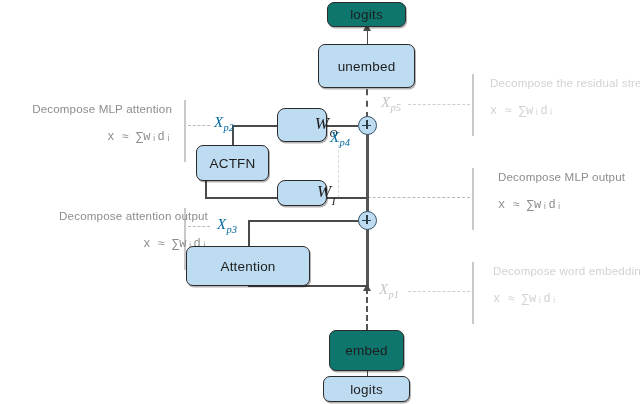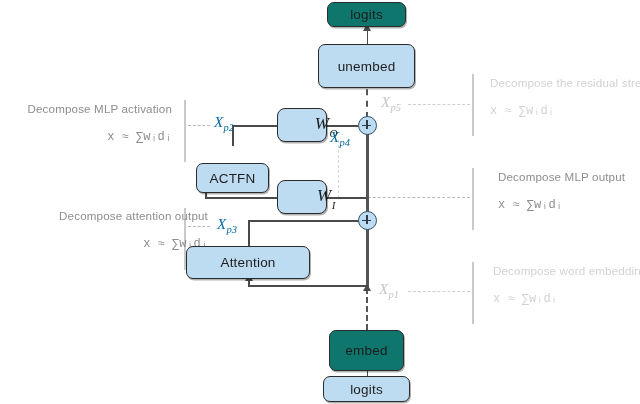--- a/index.html
+++ b/index.html
@@ -167,29 +167,29 @@
   </div>
 
   <div class="node" style="left:318px;top:44px;width:97px;height:44px;">
     <span>unembed</span>
   </div>
 
   <div class="node w" style="left:277px;top:108px;width:44px;height:34px;">
     <span><span class="wsym">W</span><span class="wsub">O</span></span>
   </div>
 
-  <div class="node" style="left:196px;top:145px;width:73px;height:30px;margin-top:18px;">
+  <div class="node" style="left:196px;top:145px;width:73px;height:36px;">
     <span>ACTFN</span>
   </div>
 
-  <div class="node w" style="left:277px;top:180px;width:44px;height:34px;">
+  <div class="node w" style="left:277px;top:180px;width:44px;height:26px;">
     <span><span class="wsym">W</span><span class="wsub">I</span></span>
   </div>
 
-  <div class="node" style="left:186px;top:246px;width:124px;height:33px;text-align:right;">
+  <div class="node" style="left:186px;top:246px;width:124px;height:40px;text-align:right;">
     <span>Attention</span>
   </div>
 
   <div class="node tan" style="left:329px;top:330px;width:75px;height:41px;">
     <span>embed</span>
   </div>
 
   <div class="node" style="left:323px;top:376px;width:87px;height:26px;">
     <span>logits</span>
   </div>
@@ -208,21 +208,21 @@
 
   <div class="xlab" style="left:217px;top:216px;">
     <span>X</span><span class="sub">p3</span>
   </div>
 
   <div class="xlab dim" style="left:379px;top:281px;">
     <span>X</span><span class="sub">p1</span>
   </div>
 
   <div class="annot left" style="left:0px;top:102px;width:172px;">
-    <div class="title">Decompose MLP activation</div>
+    <div class="title">Decompose MLP attention</div>
     <div class="formula">x ≈ ∑wᵢdᵢ</div>
   </div>
 
   <div class="annot left" style="left:0px;top:209px;width:172px;margin-left:36px;">
     <div class="title">Decompose attention output</div>
     <div class="formula">x ≈ ∑wᵢdᵢ</div>
   </div>
 
   <div class="annot right faint" style="left:490px;top:76px;width:150px;">
     <div class="title">Decompose the residual stream</div>

